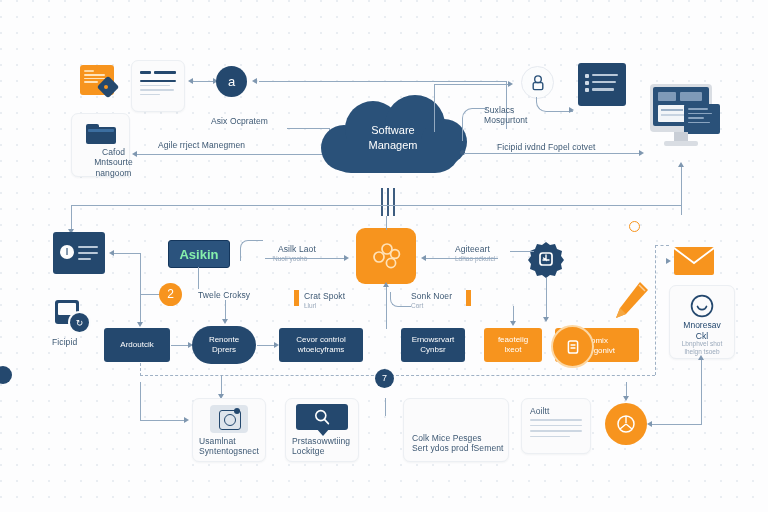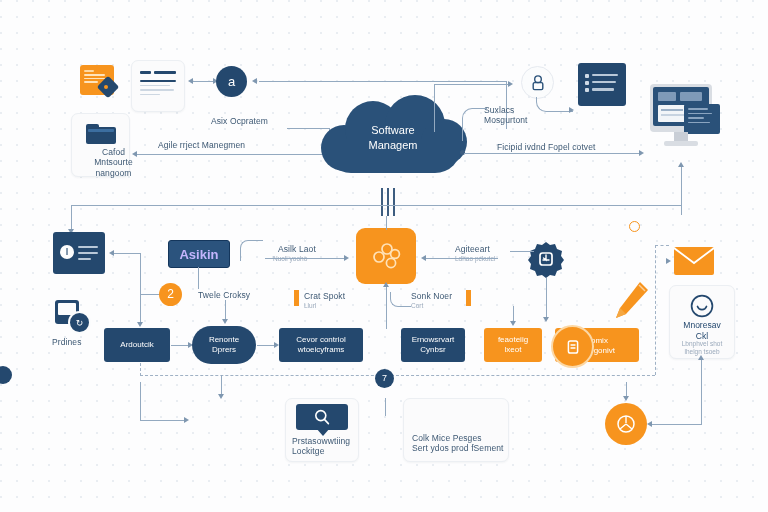--- a/index.html
+++ b/index.html
@@ -30,21 +30,21 @@
   .lbl{
     color:#3d5873;font-size:8.5px;line-height:1.22;
     letter-spacing:.1px;white-space:pre-line;
   }
   .lbl-sm{color:#9aa9bb;font-size:6.5px;line-height:1.2;white-space:pre-line;}
   .lbl-white{
     color:#ffffff;font-size:8px;line-height:1.2;text-align:center;
     white-space:pre-line;
   }
   .lbl-white-b{
-    color:#c4b5fd;font-size:13px;font-weight:bold;line-height:1;text-align:center;
+    color:#86efac;font-size:13px;font-weight:bold;line-height:1;text-align:center;
   }
   .lbl-dark{color:#24486e;font-size:8.5px;line-height:1.25;white-space:pre-line;}
   .lbl-dark-b{color:#1d3e63;font-size:16px;font-weight:bold;letter-spacing:.4px;}
   .ctr{display:flex;align-items:center;justify-content:center;text-align:center;}
 
   
   .ln-h{background:#93a9c0;height:1px;}
   .ln-v{background:#93a9c0;width:1px;}
   .ln-h.dash{
     height:0;border-top:1px dashed #9fb1c5;background:none;
@@ -217,21 +217,21 @@
     <span class="lbl-white" style="font-size:12px;">2</span>
   </div>
 
   <div class="abs" style="left:55px;top:300px;width:34px;height:32px;">
     <div class="abs" style="left:0;top:0;width:24px;height:24px;background:#24486e;border-radius:3px;"></div>
     <div class="abs" style="left:3px;top:3px;width:18px;height:12px;background:#fbfcfd;border-radius:1px;"></div>
     <div class="abs circ ctr" style="left:13px;top:11px;width:19px;height:19px;background:#24486e;border:2px solid #fbfcfd;">
       <span style="color:#fff;font-size:9px;">↻</span>
     </div>
   </div>
-  <div class="abs lbl" style="left:52px;top:337px;width:44px;">Prdines</div>
+  <div class="abs lbl" style="left:52px;top:337px;width:44px;">Ficipid</div>
 
   <div class="abs navybox-soft ctr" style="left:168px;top:240px;width:60px;height:26px;border:1px solid #14365c;">
     <span class="lbl-white-b">Asikin</span>
   </div>
   <div class="abs ln-v" style="left:198px;top:267px;height:22px;"></div>
   <div class="abs lbl" style="left:198px;top:290px;width:66px;">Twele Croksy</div>
   <div class="abs ln-v" style="left:225px;top:300px;height:22px;"></div>
   <div class="abs arw arw-d" style="left:222px;top:319px;"></div>
 
   <div class="abs lbl" style="left:278px;top:244px;width:70px;">Asilk Laot</div>
@@ -365,20 +365,29 @@
 
   <div class="abs ln-v dash" style="left:140px;top:363px;height:13px;"></div>
 
   <div class="abs ln-v" style="left:140px;top:382px;height:38px;"></div>
   <div class="abs ln-h" style="left:140px;top:420px;width:45px;"></div>
   <div class="abs arw arw-r" style="left:184px;top:417px;"></div>
 
   <div class="abs ln-v" style="left:221px;top:375px;height:22px;"></div>
   <div class="abs arw arw-d" style="left:218px;top:394px;"></div>
 
+  <div class="abs card" style="left:192px;top:398px;width:72px;height:62px;">
+    <div class="abs" style="left:17px;top:6px;width:38px;height:28px;background:#dfe5ec;border-radius:4px;">
+      <div class="abs" style="left:9px;top:5px;width:20px;height:18px;border:1.6px solid #24486e;border-radius:3px;"></div>
+      <div class="abs circ" style="left:14px;top:9px;width:10px;height:10px;border:1.6px solid #24486e;"></div>
+      <div class="abs circ" style="left:24px;top:3px;width:6px;height:6px;background:#24486e;"></div>
+    </div>
+    <div class="abs lbl" style="left:6px;top:37px;width:64px;">Usamlnat
+Syntentogsnect</div>
+  </div>
 
   <div class="abs card" style="left:285px;top:398px;width:72px;height:62px;">
     <div class="abs" style="left:10px;top:5px;width:52px;height:32px;">
       <div class="abs navybox ctr" style="left:0;top:0;width:52px;height:26px;">
         <svg width="16" height="16" viewBox="0 0 16 16">
           <circle cx="6.8" cy="6.6" r="5" fill="none" stroke="#ffffff" stroke-width="1.6"></circle>
           <path d="M10.4 10.4 L14.4 14.6" stroke="#ffffff" stroke-width="1.6" stroke-linecap="round"></path>
         </svg>
       </div>
       <div class="abs" style="left:20px;top:24px;width:0;height:0;border-left:7px solid transparent;border-right:7px solid transparent;border-top:8px solid #24486e;"></div>
@@ -387,20 +396,29 @@
 Lockitge</div>
   </div>
 
   <div class="abs ln-v" style="left:385px;top:398px;height:18px;"></div>
 
   <div class="abs card" style="left:403px;top:398px;width:104px;height:62px;">
     <div class="abs lbl" style="left:8px;top:34px;width:92px;">Colk Mice Pesges
 Sert ydos prod fSement</div>
   </div>
 
+  <div class="abs card" style="left:521px;top:398px;width:68px;height:54px;">
+    <div class="abs lbl" style="left:8px;top:7px;width:52px;">Aoiltt</div>
+    <div class="abs line-stack" style="left:8px;top:20px;width:52px;">
+      <i style="height:1.6px;width:52px;margin-bottom:4px;"></i>
+      <i style="height:1.6px;width:52px;margin-bottom:4px;"></i>
+      <i style="height:1.6px;width:52px;margin-bottom:4px;"></i>
+      <i style="height:1.6px;width:40px;"></i>
+    </div>
+  </div>
 
   <div class="abs circ ctr" style="left:605px;top:403px;width:42px;height:42px;background:#f7941e;">
     <svg width="20" height="20" viewBox="0 0 20 20">
       <circle cx="10" cy="10" r="8" fill="none" stroke="#ffffff" stroke-width="1.5"></circle>
       <path d="M10 2 L10 9 M10 10 L4 15 M10 10 L16 15" stroke="#ffffff" stroke-width="1.4"></path>
     </svg>
   </div>
   <div class="abs ln-v" style="left:626px;top:382px;height:16px;"></div>
   <div class="abs arw arw-d" style="left:623px;top:396px;"></div>
   <div class="abs ln-h" style="left:652px;top:424px;width:49px;"></div>

